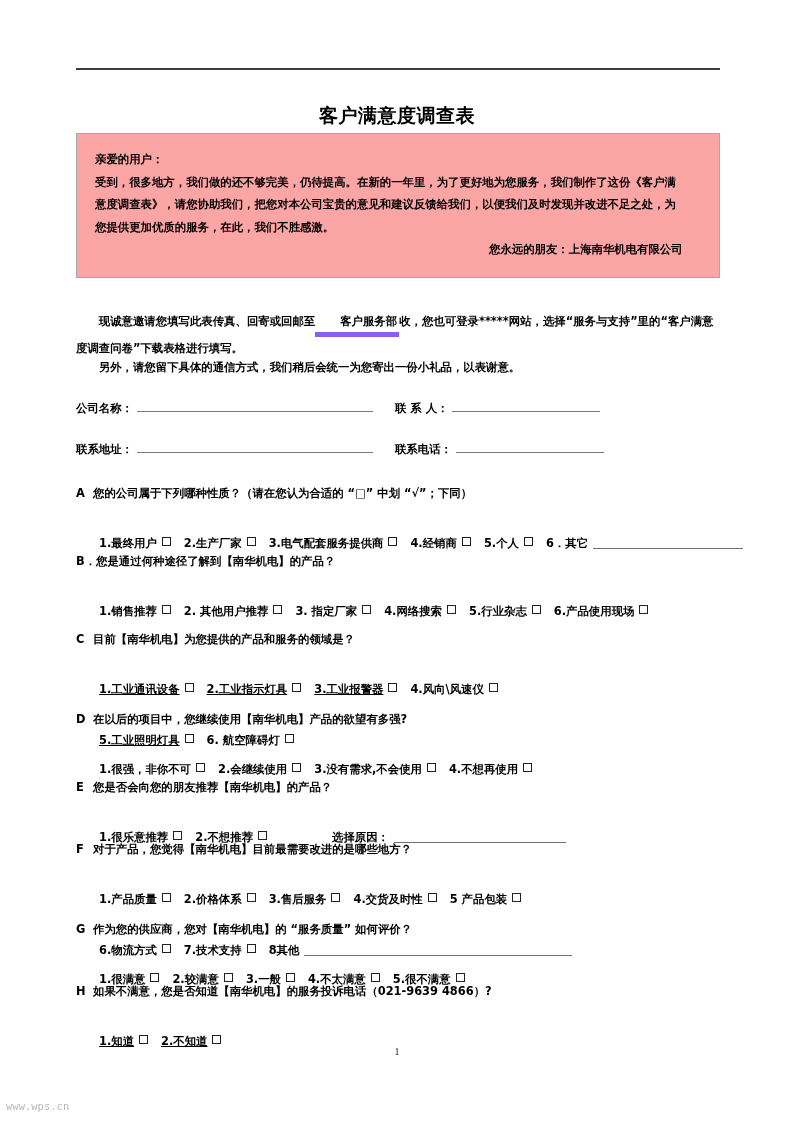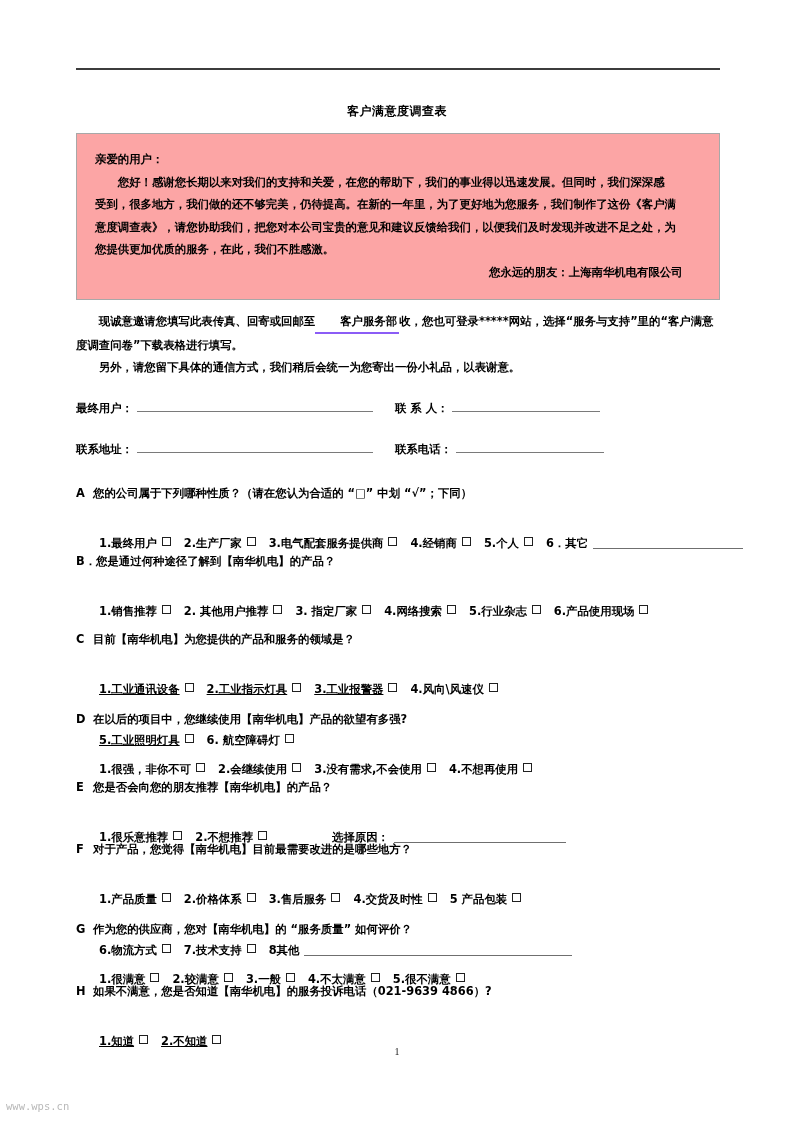--- a/index.html
+++ b/index.html
@@ -30,21 +30,21 @@
     background: #3c3c3c;
   }
 
   
   .doc-title {
     position: absolute;
     left: 0;
     top: 103px;
     width: 794px;
     text-align: center;
-    font-size: 12px;
+    font-size: 19px;
     font-weight: bold;
     letter-spacing: 0.5px;
     color: #000;
   }
 
   
   .intro-box {
     position: absolute;
     left: 76px;
     top: 133px;
@@ -93,21 +93,21 @@
   }
   .p2 {
     left: 76px;
     top: 356px;
     width: 648px;
     text-indent: 2em;
   }
   .blank-inline {
     display: inline-block;
     min-width: 84px;
-    border-bottom: 2px solid #8b5cf6;
+    border-bottom: 5px solid #8b5cf6;
     text-align: center;
     font-weight: bold;
   }
 
   
   .field-row {
     position: absolute;
     display: flex;
     align-items: baseline;
     font-size: 11.4px;
@@ -205,37 +205,36 @@
 <body>
 
 <div class="page">
 
   <div class="header-rule"></div>
 
   <div class="doc-title">客户满意度调查表</div>
 
   <div class="intro-box">
     <div class="intro-line">亲爱的用户：</div>
-    <div class="intro-line indent">您好！感谢您长期以来对我们的支持和关爱，在您的帮助下，我们的事业得以迅速发展。但同时，我们深深感</div>
     <div class="intro-line">受到，很多地方，我们做的还不够完美，仍待提高。在新的一年里，为了更好地为您服务，我们制作了这份《客户满</div>
     <div class="intro-line">意度调查表》，请您协助我们，把您对本公司宝贵的意见和建议反馈给我们，以便我们及时发现并改进不足之处，为</div>
     <div class="intro-line intro-flex">
       <span>您提供更加优质的服务，在此，我们不胜感激。</span>
     </div>
     <div class="intro-line intro-signoff">您永远的朋友：上海南华机电有限公司</div>
   </div>
 
   <div class="para p1">
     <span>现诚意邀请您填写此表传真、回寄或回邮至</span><span class="blank-inline">客户服务部</span><span>收，您也可登录*****网站，选择“服务与支持”里的“客户满意度调查问卷”下载表格进行填写。</span>
   </div>
 
   <div class="para p2">另外，请您留下具体的通信方式，我们稍后会统一为您寄出一份小礼品，以表谢意。</div>
 
   <div class="field-row fr1">
-    <span class="field-label">最终用户：</span>
+    <span class="field-label">公司名称：</span>
     <span class="field-line fl-long"></span>
     <span class="field-label">联 系 人：</span>
     <span class="field-line fl-short"></span>
   </div>
 
   <div class="field-row fr2">
     <span class="field-label">联系地址：</span>
     <span class="field-line fl-long"></span>
     <span class="field-label">联系电话：</span>
     <span class="field-line fl-short"></span>

